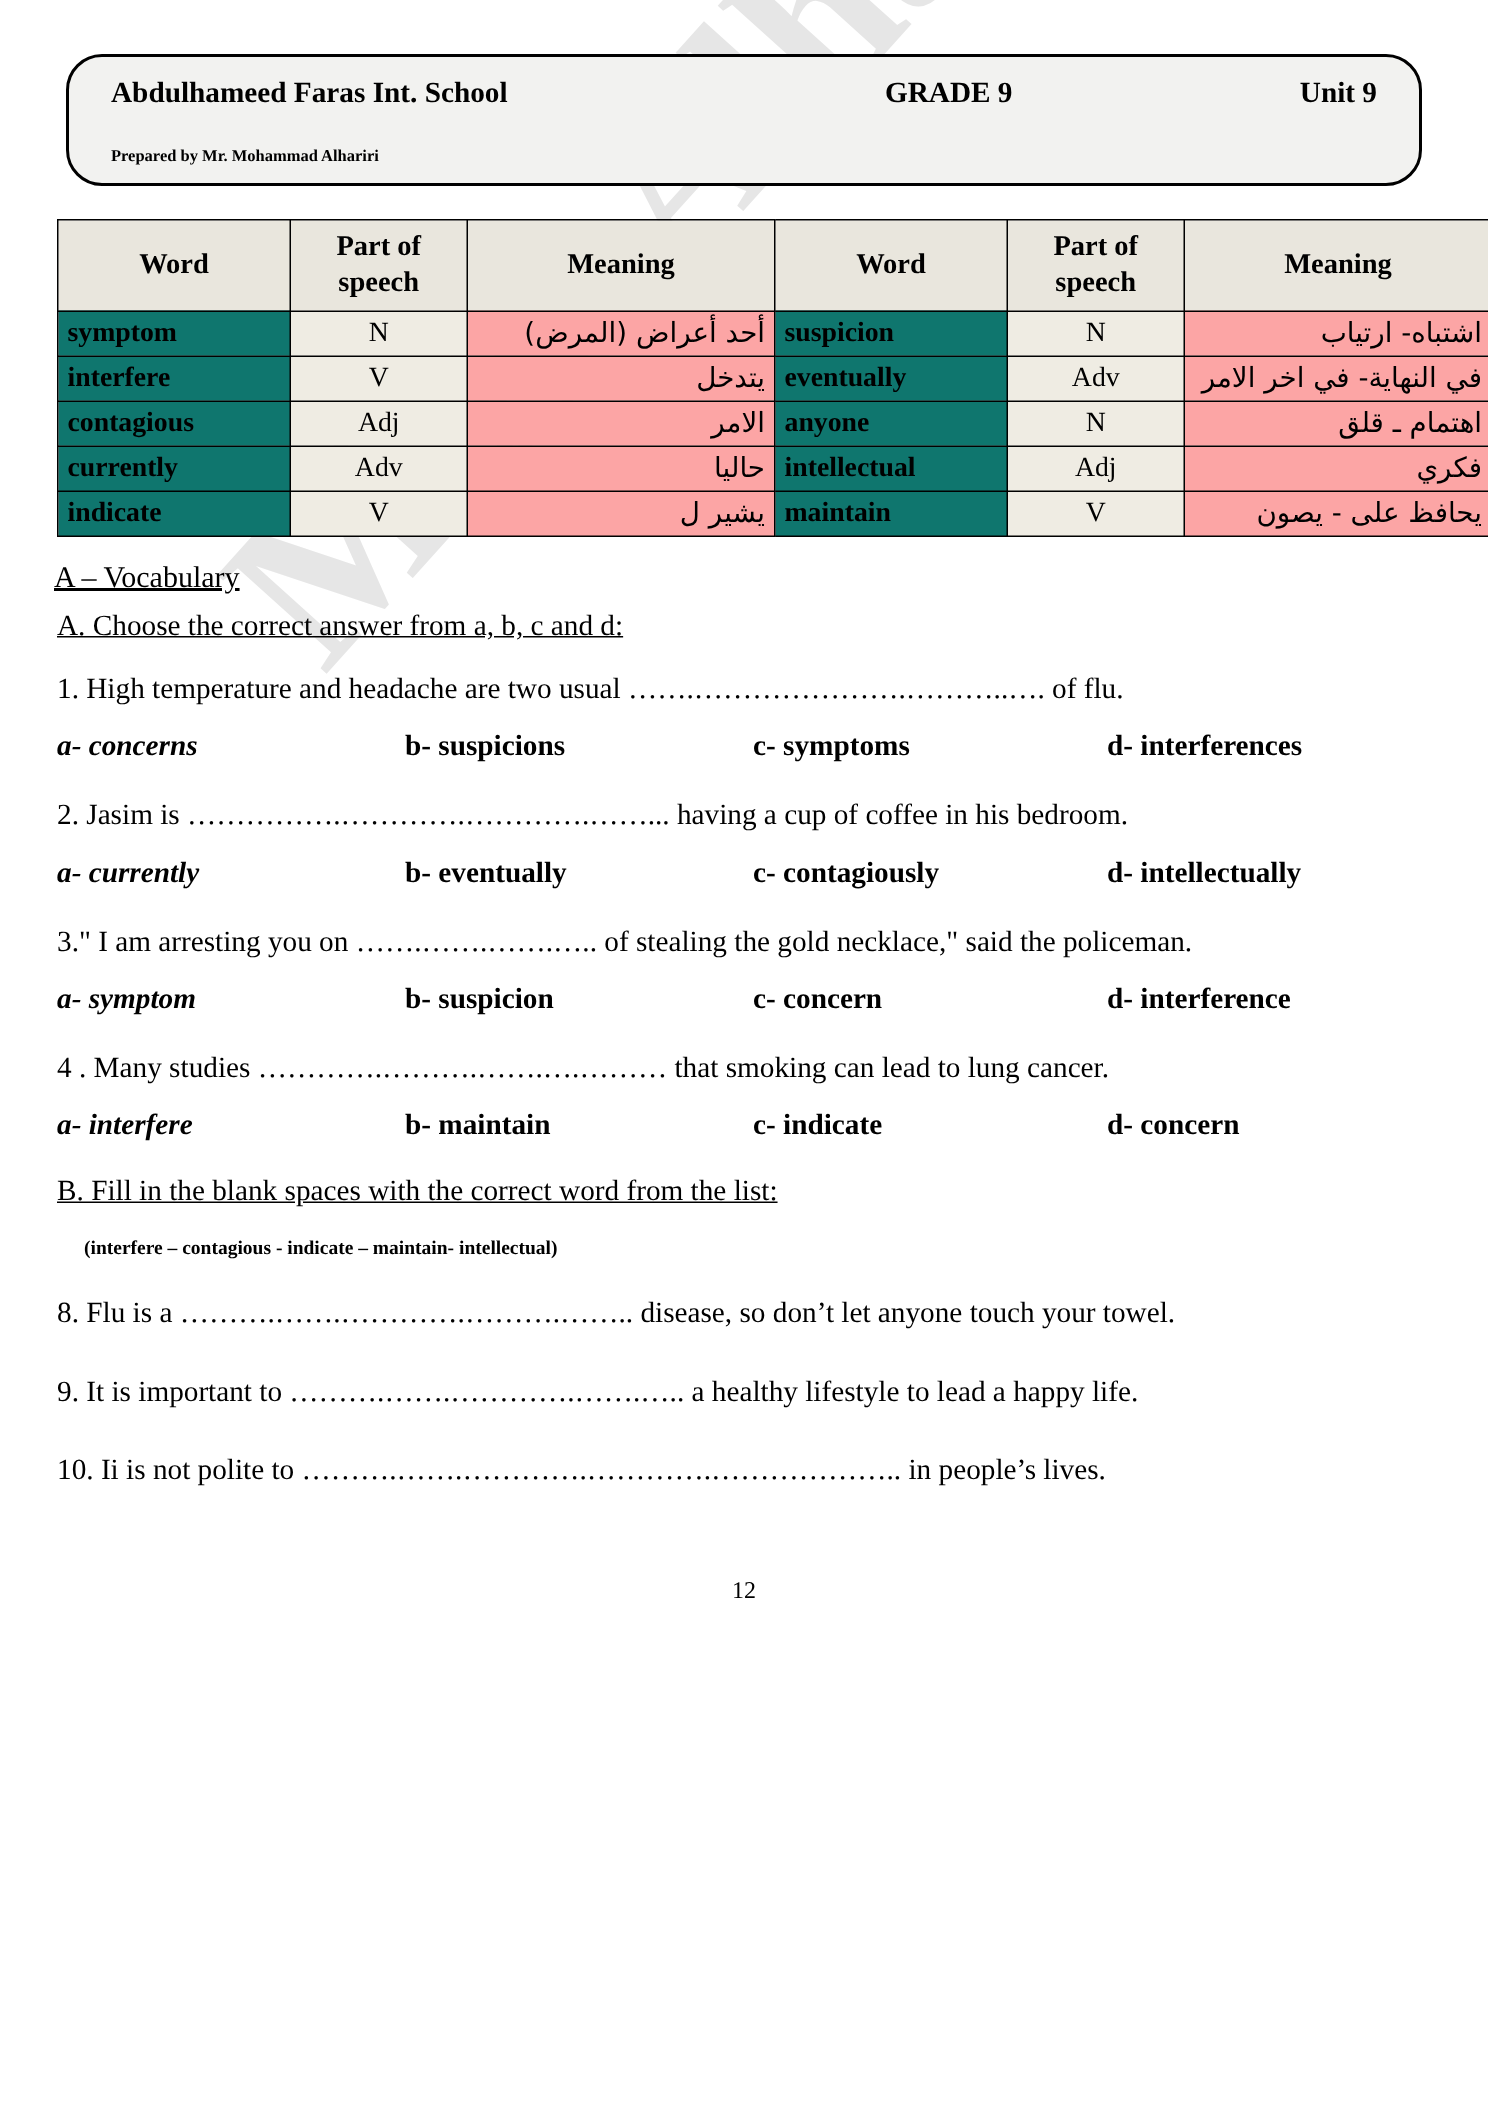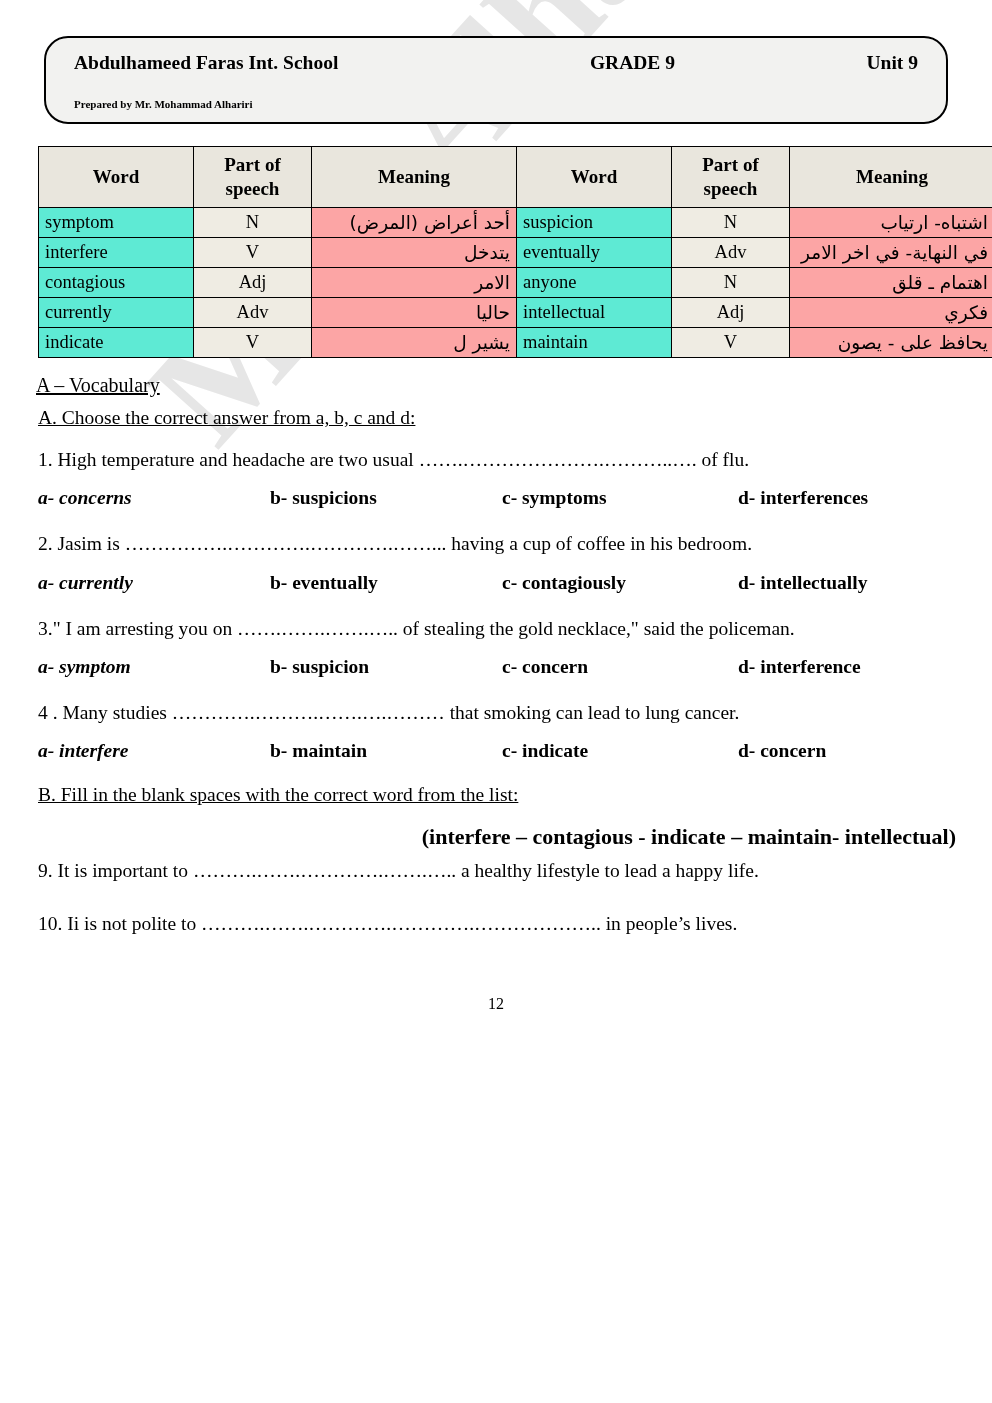--- a/index.html
+++ b/index.html
@@ -90,24 +90,24 @@
     line-height: 1.25;
   }
   table.vocab th {
     background: #e9e6dd;
     font-weight: bold;
     text-align: center;
     font-size: 19px;
     padding: 6px 4px;
   }
   td.word {
-    font-weight: normal;
+    font-weight: bold;
     text-align: left;
     padding-left: 10px;
-    background: #5eead4;
+    background: #0f766e;
   }
   td.pos {
     text-align: center;
     background: #efece3;
   }
   td.meaning {
     text-align: right;
     direction: rtl;
     background: #fca5a5;
     font-family: "DejaVu Sans", sans-serif;
@@ -142,24 +142,24 @@
     font-size: 19.5px;
     margin: 0 0 22px 2px;
   }
   .choices span { display: inline-block; }
   .choices span:nth-child(1) { width: 232px; font-style: italic; }
   .choices span:nth-child(2) { width: 232px; }
   .choices span:nth-child(3) { width: 236px; }
   .choices span:nth-child(4) { width: auto; }
 
   .wordlist {
-    text-align: right;
-    font-weight: bold;
-    font-size: 22px;
-    margin: 18px 0 8px 0;
+    text-align: left;
+    font-weight: bold;
+    font-size: 13px;
+    margin: 18px 0 23px 0;
     padding-left: 20px;
   }
   .blank-q {
     font-size: 19.5px;
     margin: 0 0 26px 2px;
     line-height: 1.35;
   }
   .page-number {
     text-align: center;
     font-size: 16px;
@@ -280,19 +280,20 @@
     <div class="choices">
       <span>a- interfere</span>
       <span>b- maintain</span>
       <span>c- indicate</span>
       <span>d- concern</span>
     </div>
 
     <div class="sub-title">B. Fill in the blank spaces with the correct word from the list:</div>
     <div class="wordlist">(interfere – contagious - indicate – maintain- intellectual)</div>
 
+    <div class="blank-q">8. Flu is a ……….…….………….……….…….. disease, so don’t let anyone touch your towel.</div>
     <div class="blank-q">9. It is important to ……….…….………….…….….. a healthy lifestyle to lead a happy life.</div>
     <div class="blank-q">10. Ii is not polite to ……….…….………….………….……………….. in people’s lives.</div>
 
     <div class="page-number">12</div>
 
   </div>
 </div>
 
 </body></html>

